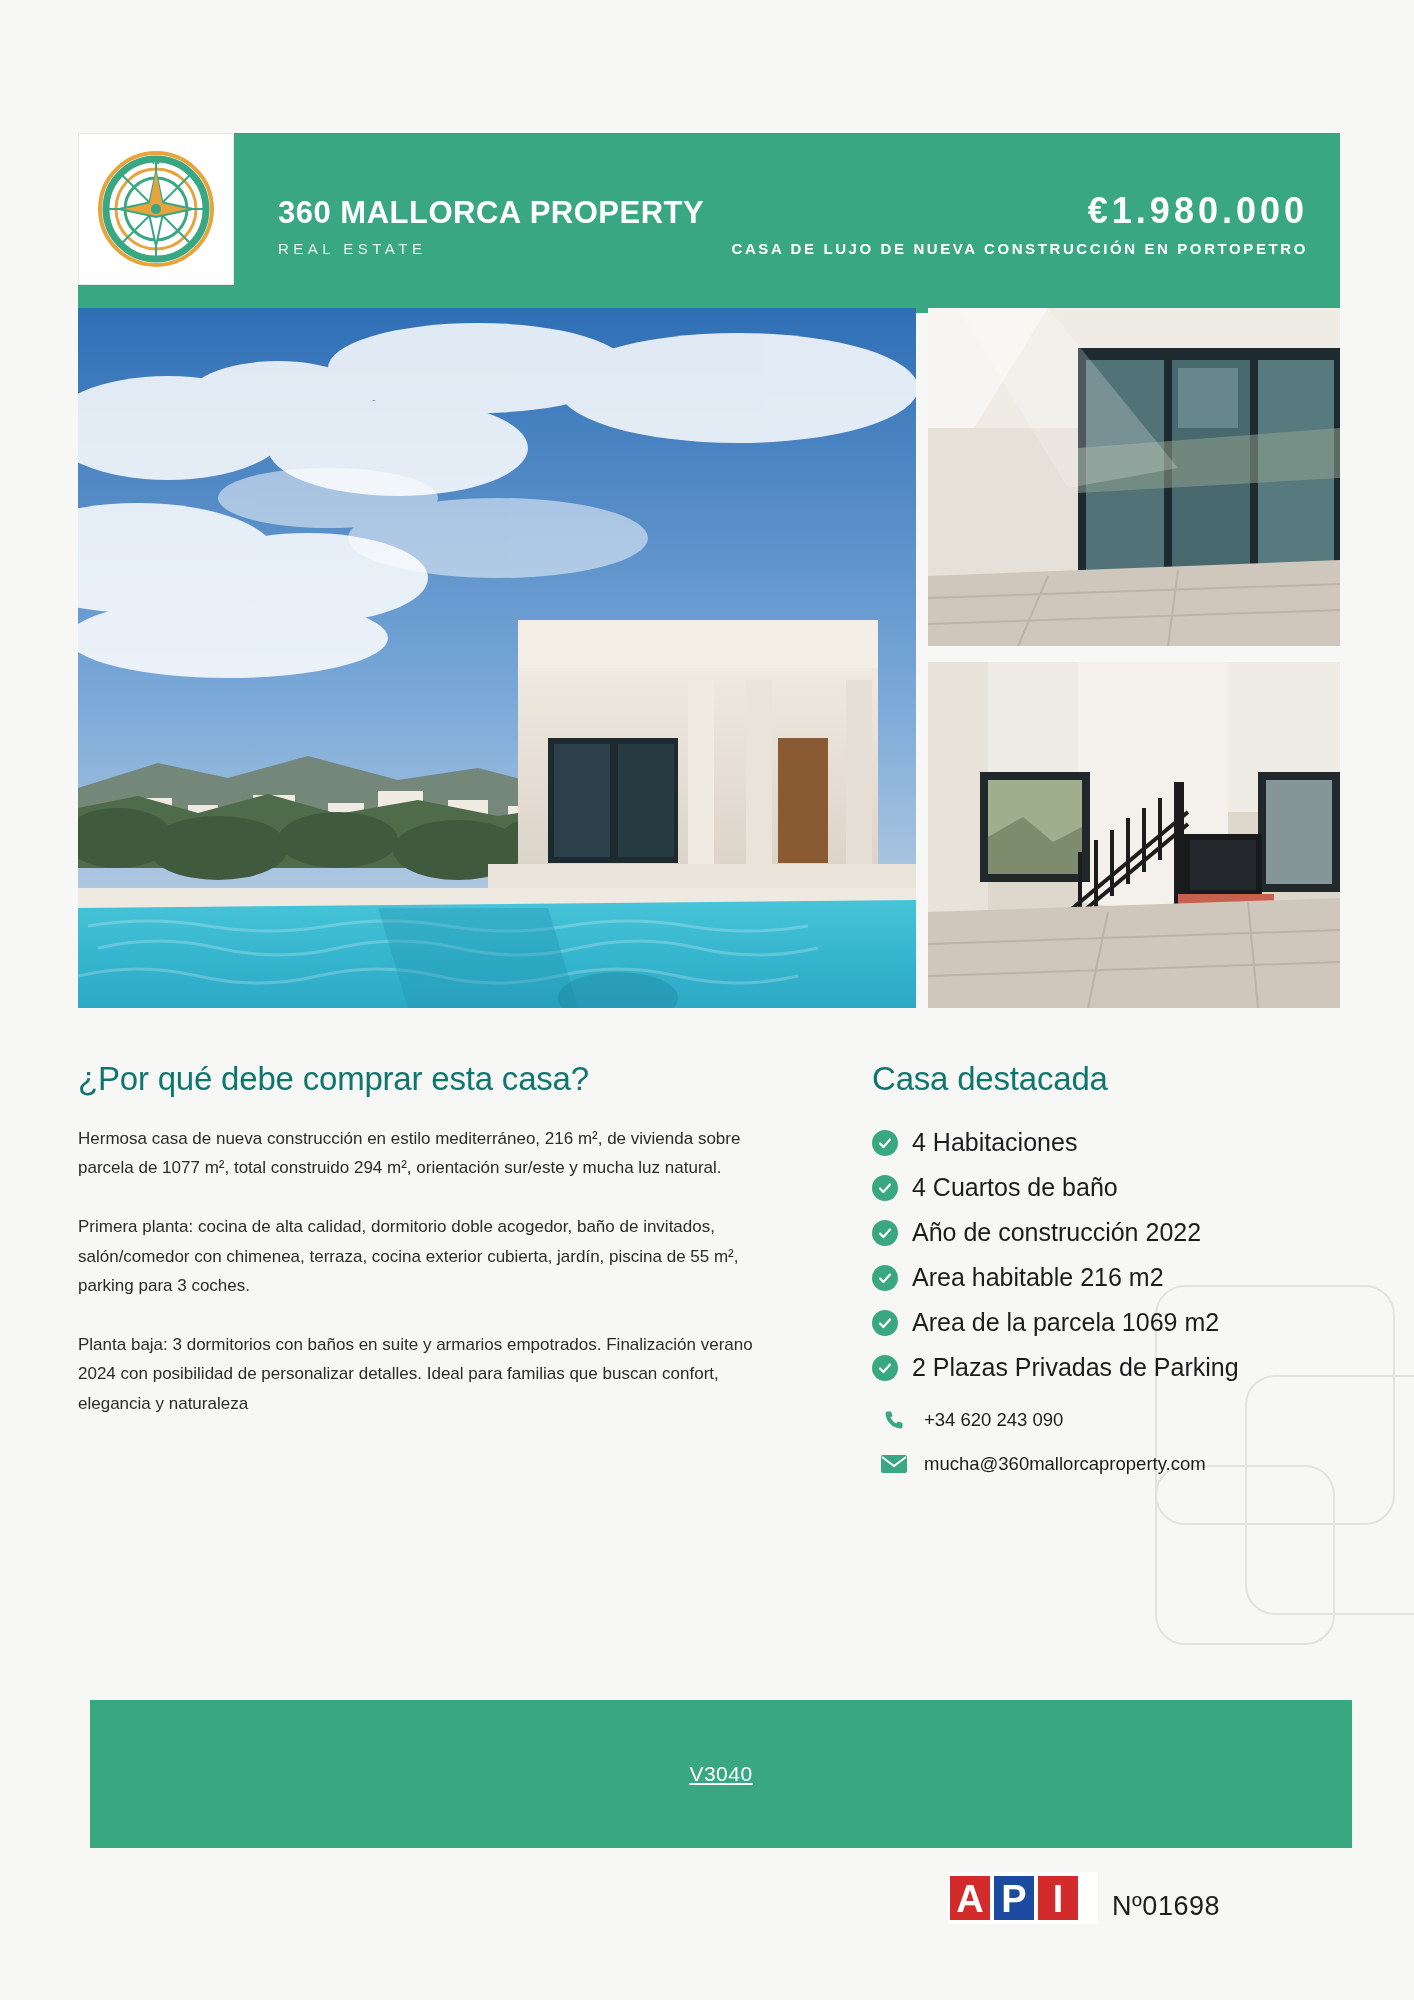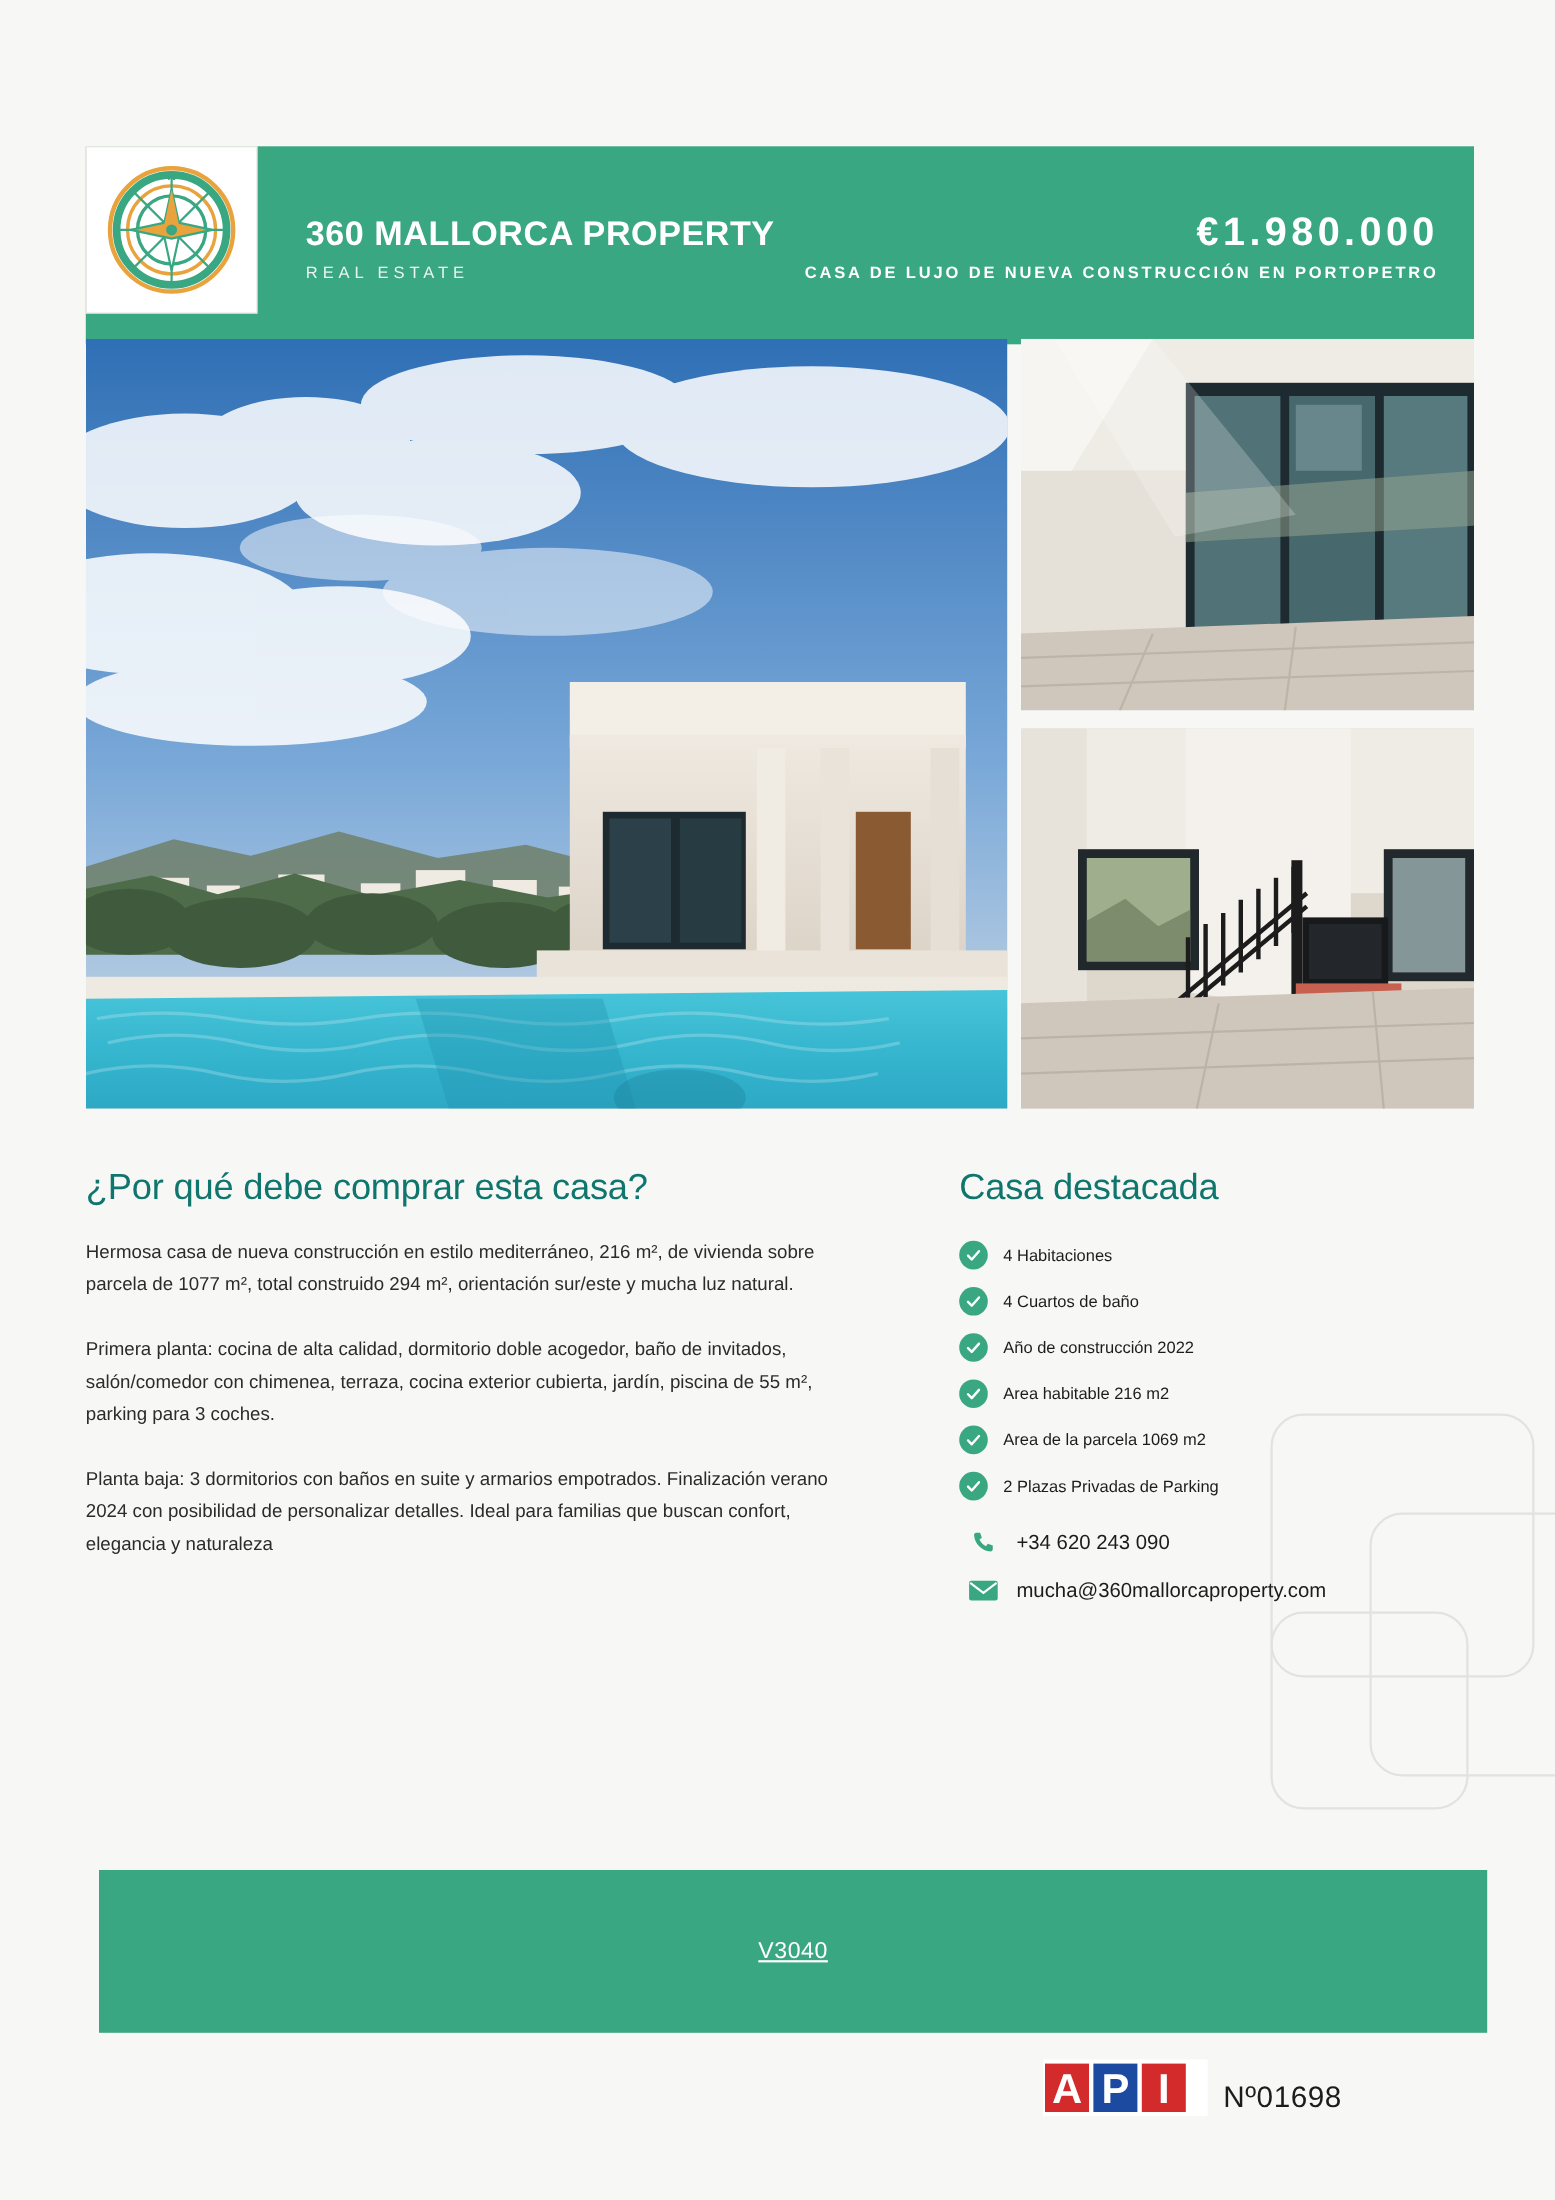--- a/index.html
+++ b/index.html
@@ -148,21 +148,21 @@
     margin-bottom: 16px;
   }
   .check {
     width: 26px; height: 26px;
     border-radius: 50%;
     background: #3aa783;
     display: flex; align-items: center; justify-content: center;
     flex: 0 0 26px;
   }
   .check svg { display: block; }
-  .feature-label { font-size: 15px; color: #1c1c1c; }
+  .feature-label { font-size: 25px; color: #1c1c1c; }
 
   .contact-title { margin-top: 46px; }
   .contact-list { margin-top: 26px; }
   .contact-row {
     display: flex;
     align-items: center;
     gap: 16px;
     margin-bottom: 20px;
     padding-left: 8px;
   }

